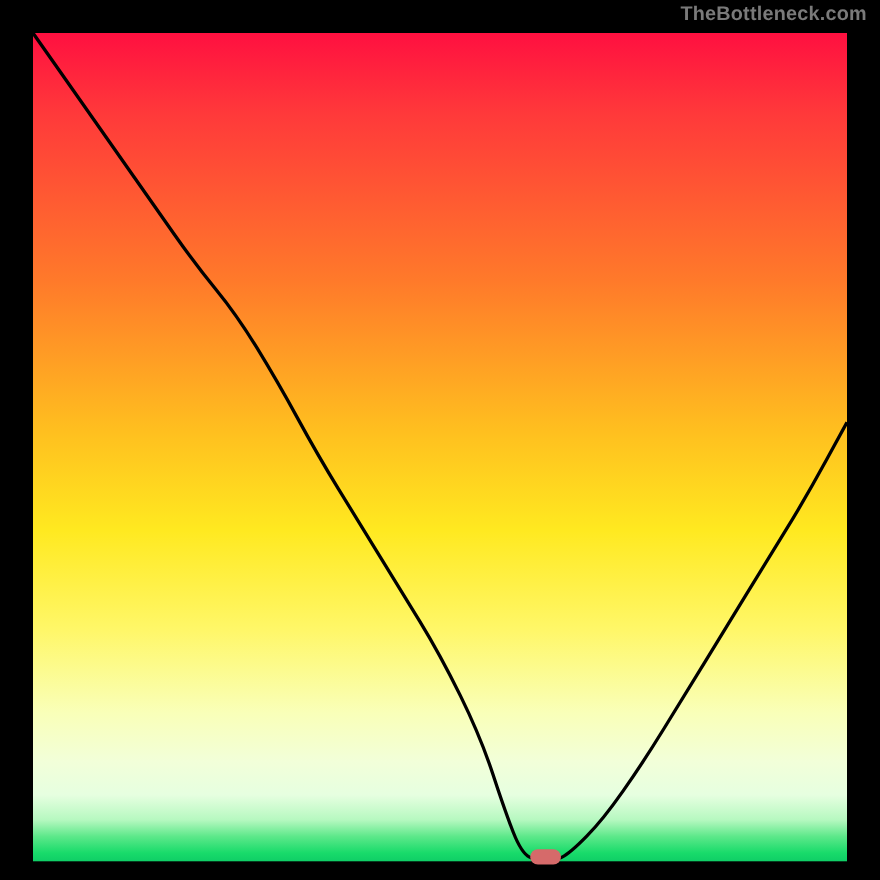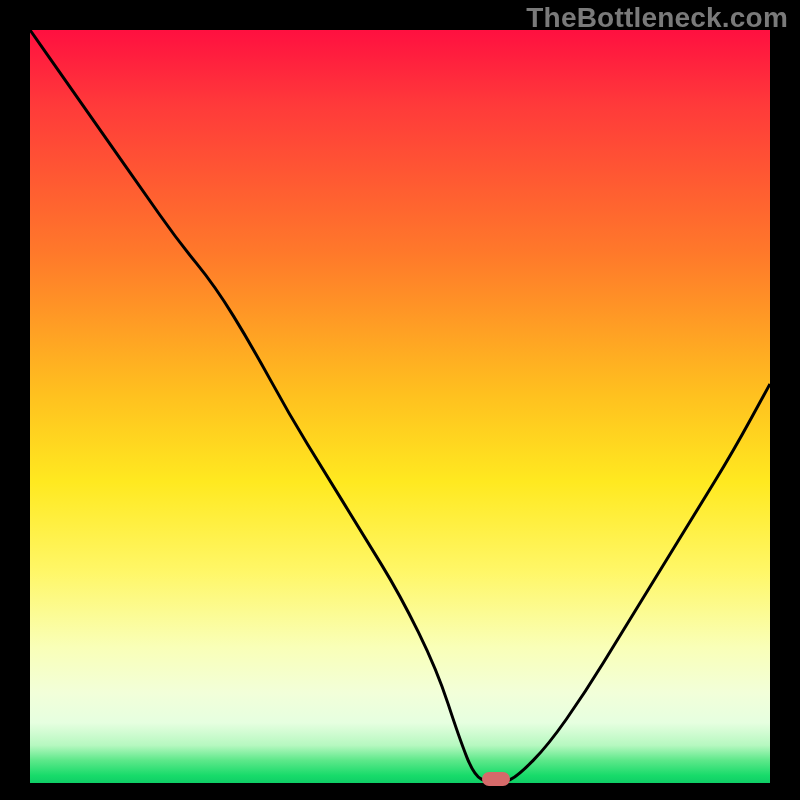--- a/index.html
+++ b/index.html
@@ -14,21 +14,21 @@
   .frame {
     position: relative;
     width: 800px;
     height: 800px;
     background: #000;
   }
   .attribution {
     position: absolute;
     top: 2px;
     right: 12px;
-    font-size: 28px;
+    font-size: 18px;
     font-weight: 700;
     color: #7a7a7a;
     letter-spacing: 0.2px;
     z-index: 10;
   }
   .plot-area {
     position: absolute;
     left: 30px;
     top: 30px;
     width: 740px;

